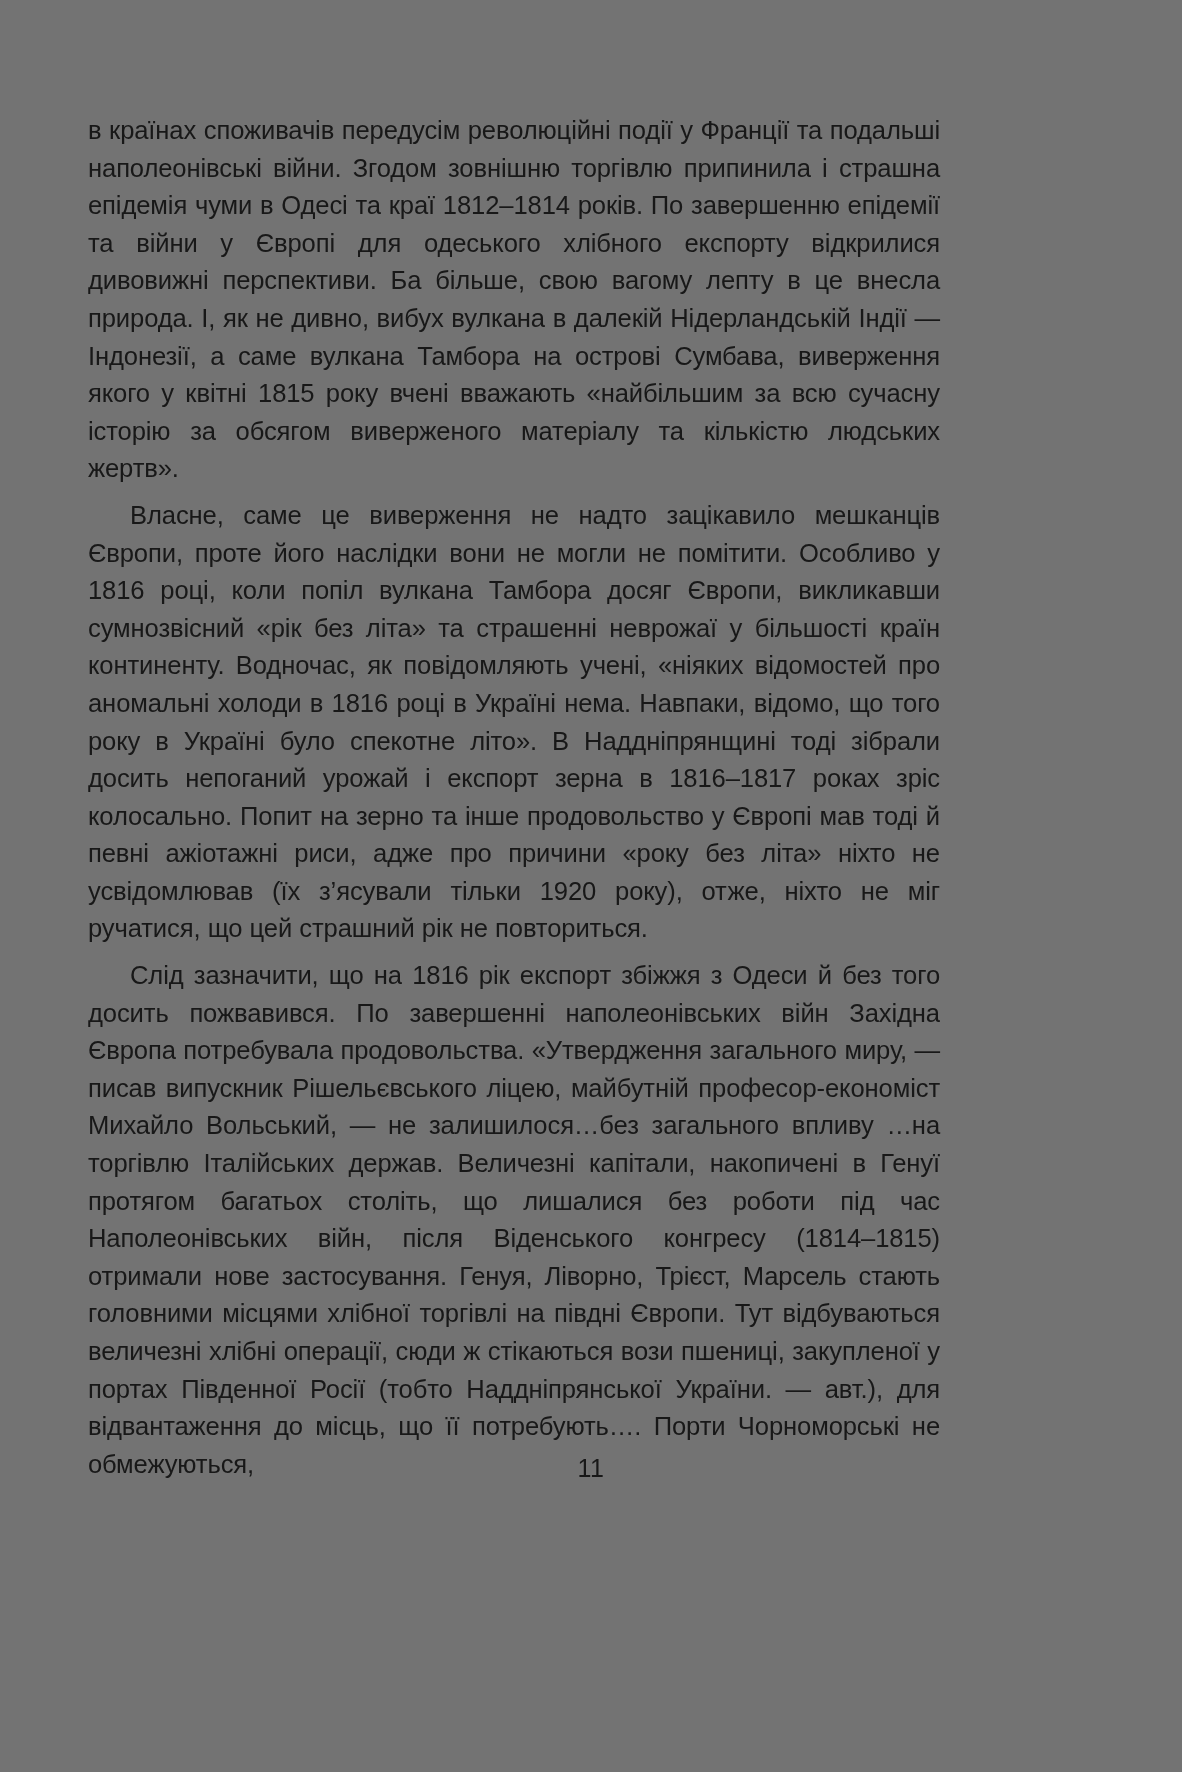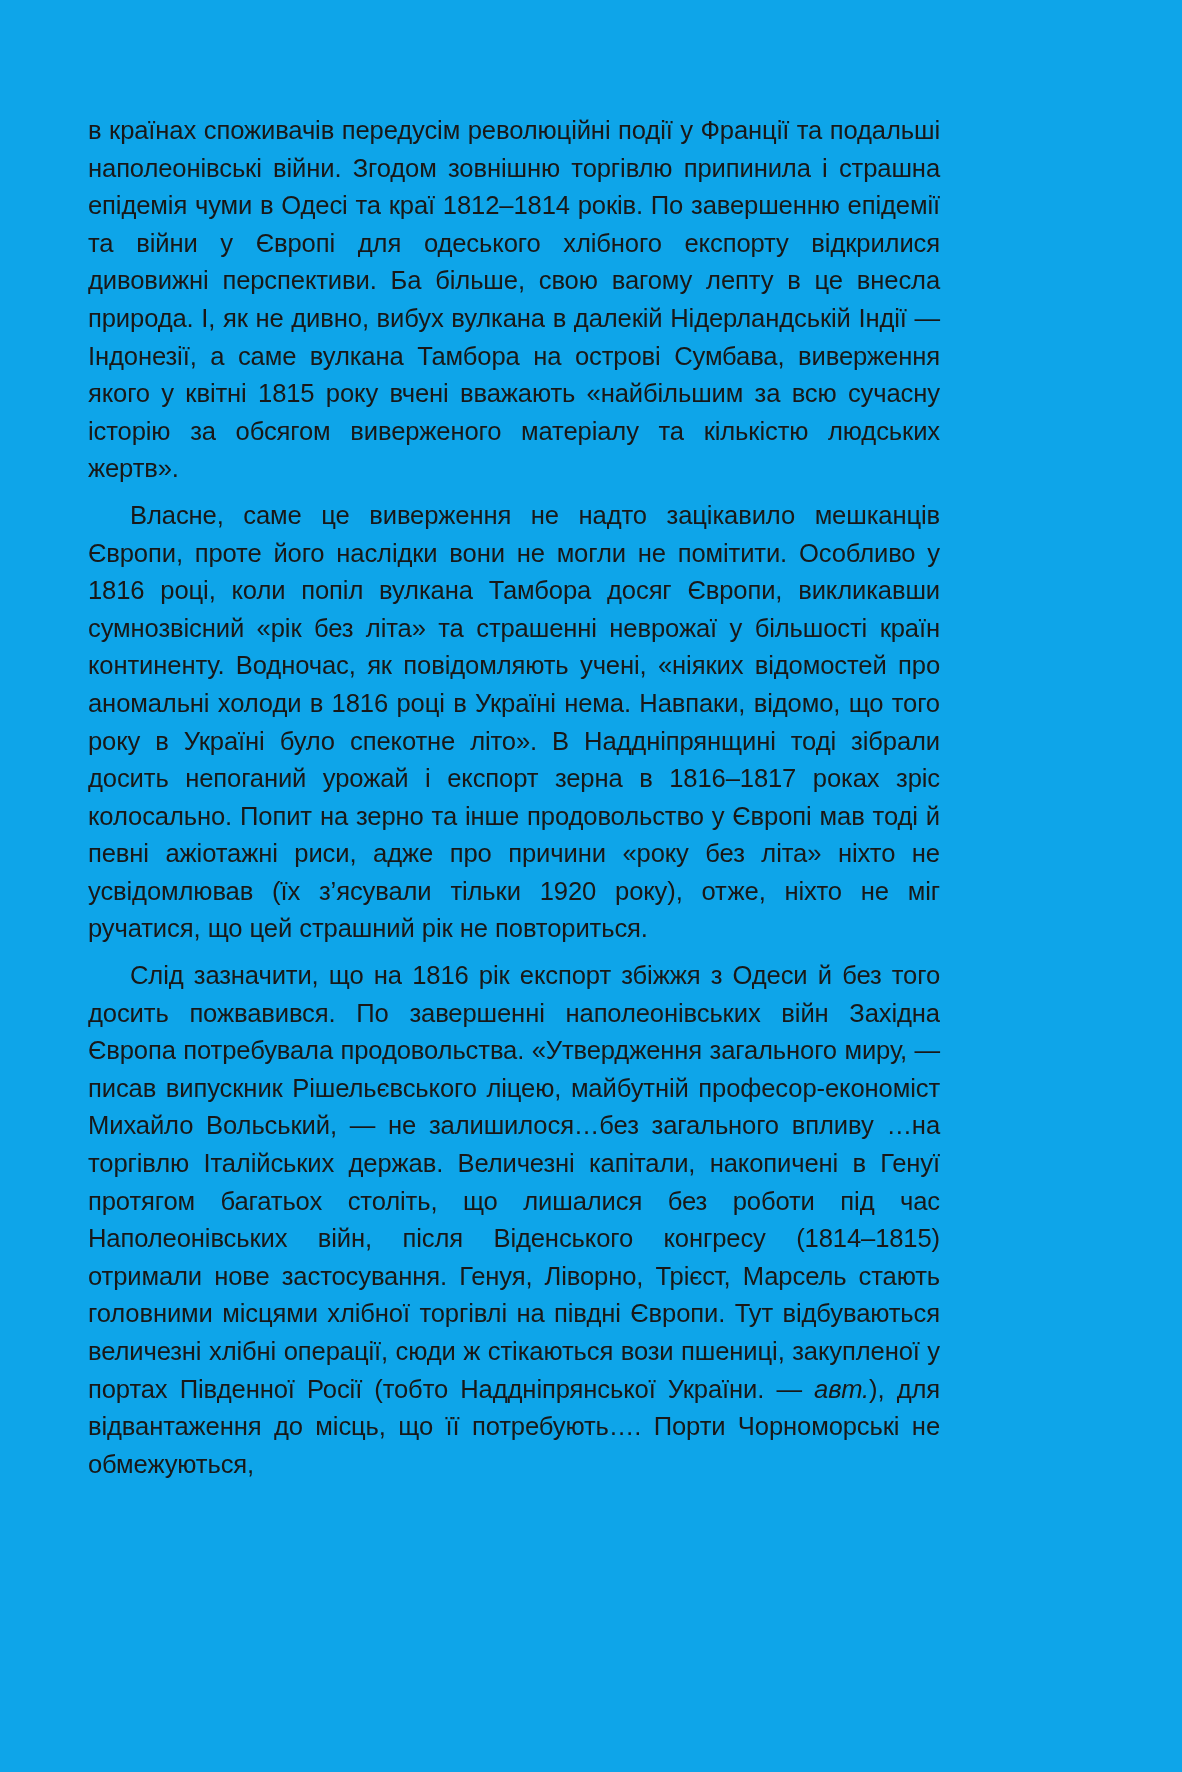--- a/index.html
+++ b/index.html
@@ -15,21 +15,21 @@
     color: #1a1a1a;
     overflow: hidden;
   }
 
   .page {
     position: absolute;
     left: 0;
     top: 0;
     width: 1182px;
     height: 1772px;
-    background: #0ea5e9;
+    background: #737373;
   }
 
   .text-block {
     position: absolute;
     left: 88px;
     top: 112px;
     width: 852px;
   }
 
   .para {
@@ -46,21 +46,20 @@
 
   .para.indented {
     text-indent: 42px;
   }
 
   .para + .para {
     margin-top: 9px;
   }
 
   .ital {
-    font-style: italic;
   }
 
   .page-number {
     position: absolute;
     left: 0;
     top: 1452px;
     width: 1182px;
     text-align: center;
     font-size: 25px;
     line-height: 32px;
@@ -76,14 +75,15 @@
   <div class="text-block">
 
     <p class="para">в країнах споживачів передусім революційні події у Франції та подальші наполеонівські війни. Згодом зовнішню торгівлю припинила і страшна епідемія чуми в Одесі та краї 1812–1814 років. По завершенню епідемії та війни у Європі для одеського хлібного експорту відкрилися дивовижні перспективи. Ба більше, свою вагому лепту в це внесла природа. І, як не дивно, вибух вулкана в далекій Нідерландській Індії — Індонезії, а саме вулкана Тамбора на острові Сумбава, виверження якого у квітні 1815 року вчені вважають «найбільшим за всю сучасну історію за обсягом виверженого матеріалу та кількістю людських жертв».</p>
 
     <p class="para indented">Власне, саме це виверження не надто зацікавило мешканців Європи, проте його наслідки вони не могли не помітити. Особливо у 1816 році, коли попіл вулкана Тамбора досяг Європи, викликавши сумнозвісний «рік без літа» та страшенні неврожаї у більшості країн континенту. Водночас, як повідомляють учені, «ніяких відомостей про аномальні холоди в 1816 році в Україні нема. Навпаки, відомо, що того року в Україні було спекотне літо». В Наддніпрянщині тоді зібрали досить непоганий урожай і експорт зерна в 1816–1817 роках зріс колосально. Попит на зерно та інше продовольство у Європі мав тоді й певні ажіотажні риси, адже про причини «року без літа» ніхто не усвідомлював (їх з’ясували тільки 1920 року), отже, ніхто не міг ручатися, що цей страшний рік не повториться.</p>
 
     <p class="para indented"><span>Слід зазначити, що на 1816 рік експорт збіжжя з Одеси й без того досить пожвавився. По завершенні наполеонівських війн Західна Європа потребувала продовольства. «Утвердження загального миру, — писав випускник Рішельєвського ліцею, майбутній професор-економіст Михайло Вольський, — не залишилося…без загального впливу …на торгівлю Італійських держав. Величезні капітали, накопичені в Генуї протягом багатьох століть, що лишалися без роботи під час Наполеонівських війн, після Віденського конгресу (1814–1815) отримали нове застосування. Генуя, Ліворно, Трієст, Марсель стають головними місцями хлібної торгівлі на півдні Європи. Тут відбуваються величезні хлібні операції, сюди ж стікаються вози пшениці, закупленої у портах Південної Росії (тобто Наддніпрянської України. — </span><span class="ital">авт.</span><span>), для відвантаження до місць, що її потребують…. Порти Чорноморські не обмежуються,</span></p>
 
   </div>
 
+  <div class="page-number">11</div>
 
 </div>
 
 </body></html>

